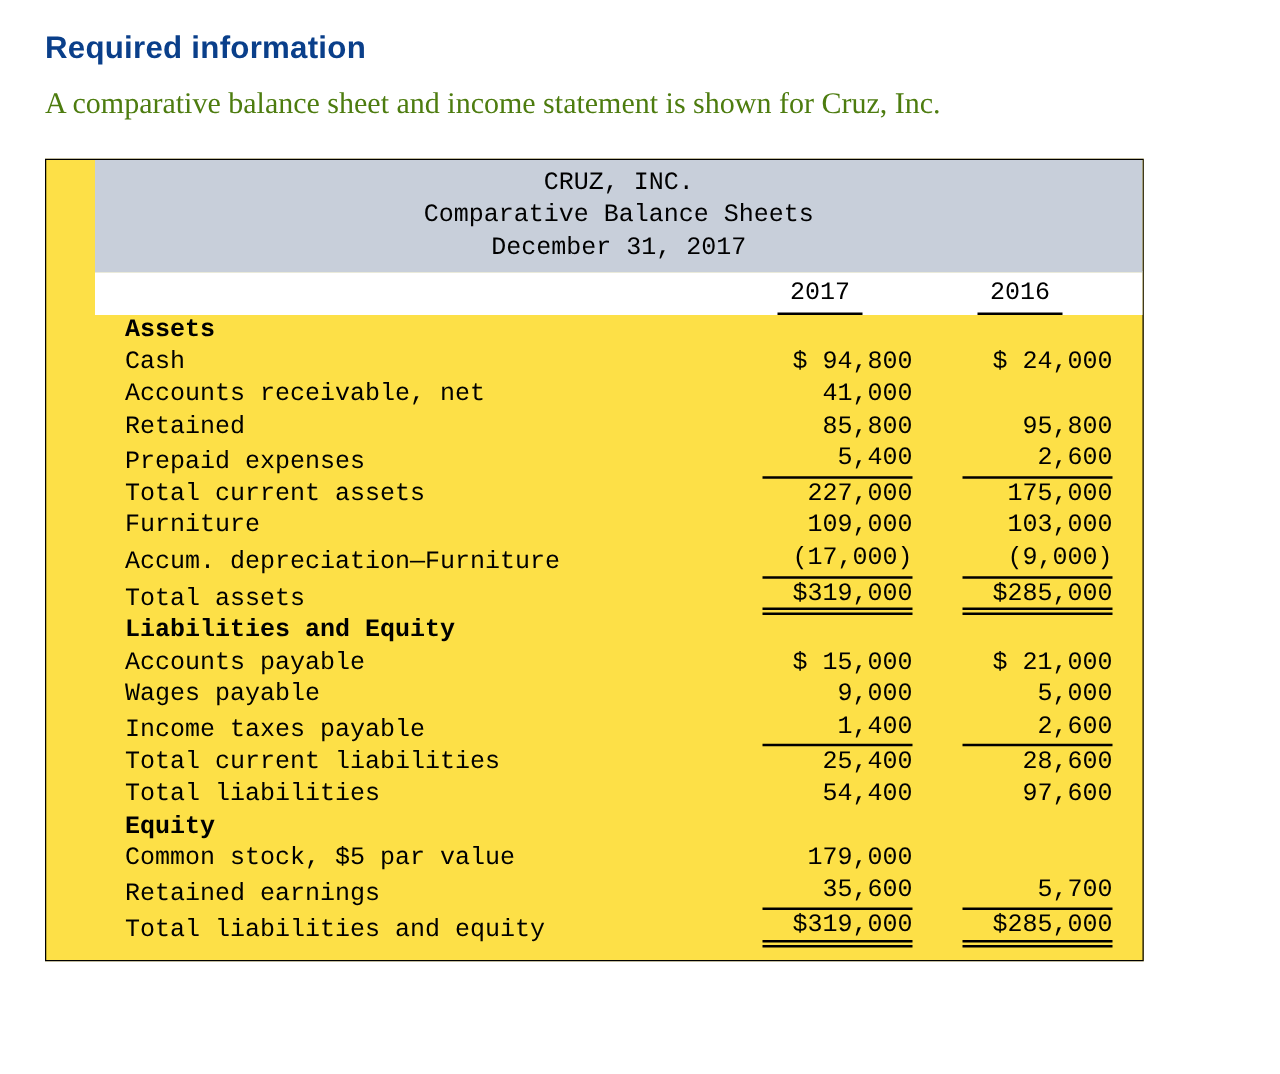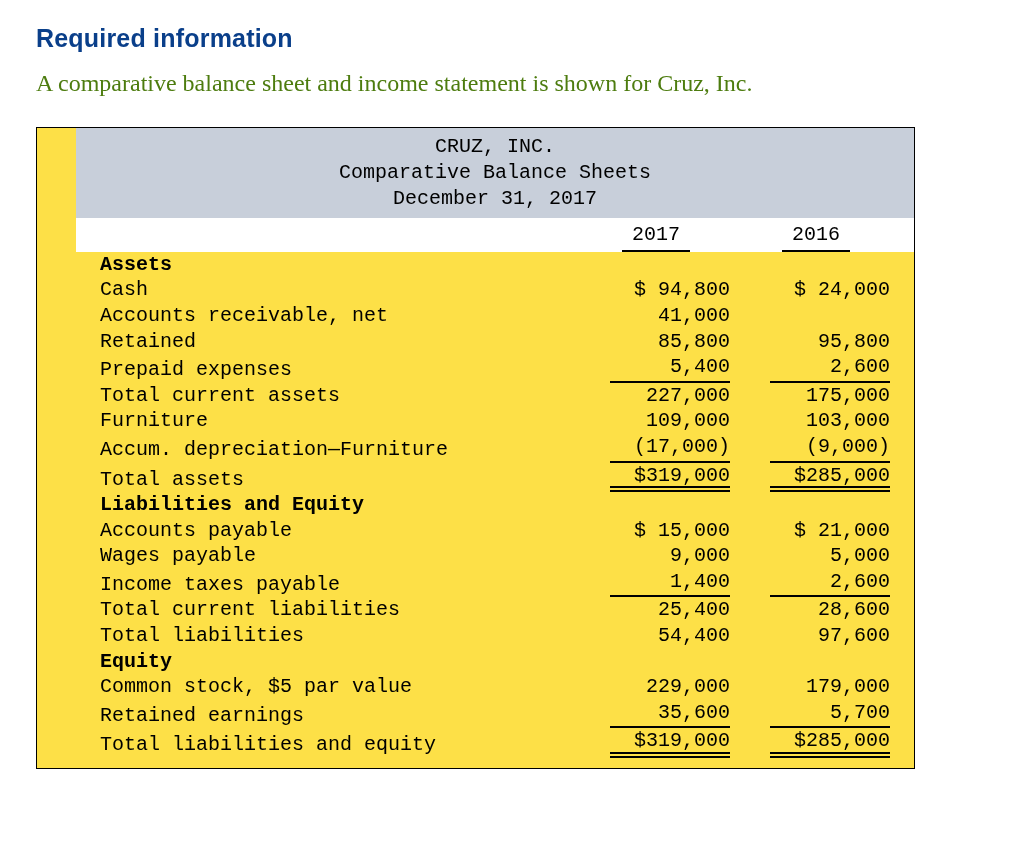--- a/index.html
+++ b/index.html
@@ -203,21 +203,20 @@
   </div>
 
   <div class="row">
       <div class="label bold">Equity</div>
       <div></div>
       <div></div>
     </div>
 
   <div class="row">
     <div class="label">Common stock, $5 par value</div>
-    <div class="val"><span class="num">229,000</span></div>
     <div class="val"><span class="num">179,000</span></div>
   </div>
   <div class="row">
     <div class="label">Retained earnings</div>
     <div class="val"><span class="num ul-s">35,600</span></div>
     <div class="val"><span class="num ul-s">5,700</span></div>
   </div>
   <div class="row" style="padding-bottom:10px;">
     <div class="label">Total liabilities and equity</div>
     <div class="val"><span class="num ul-d">$319,000</span></div>

